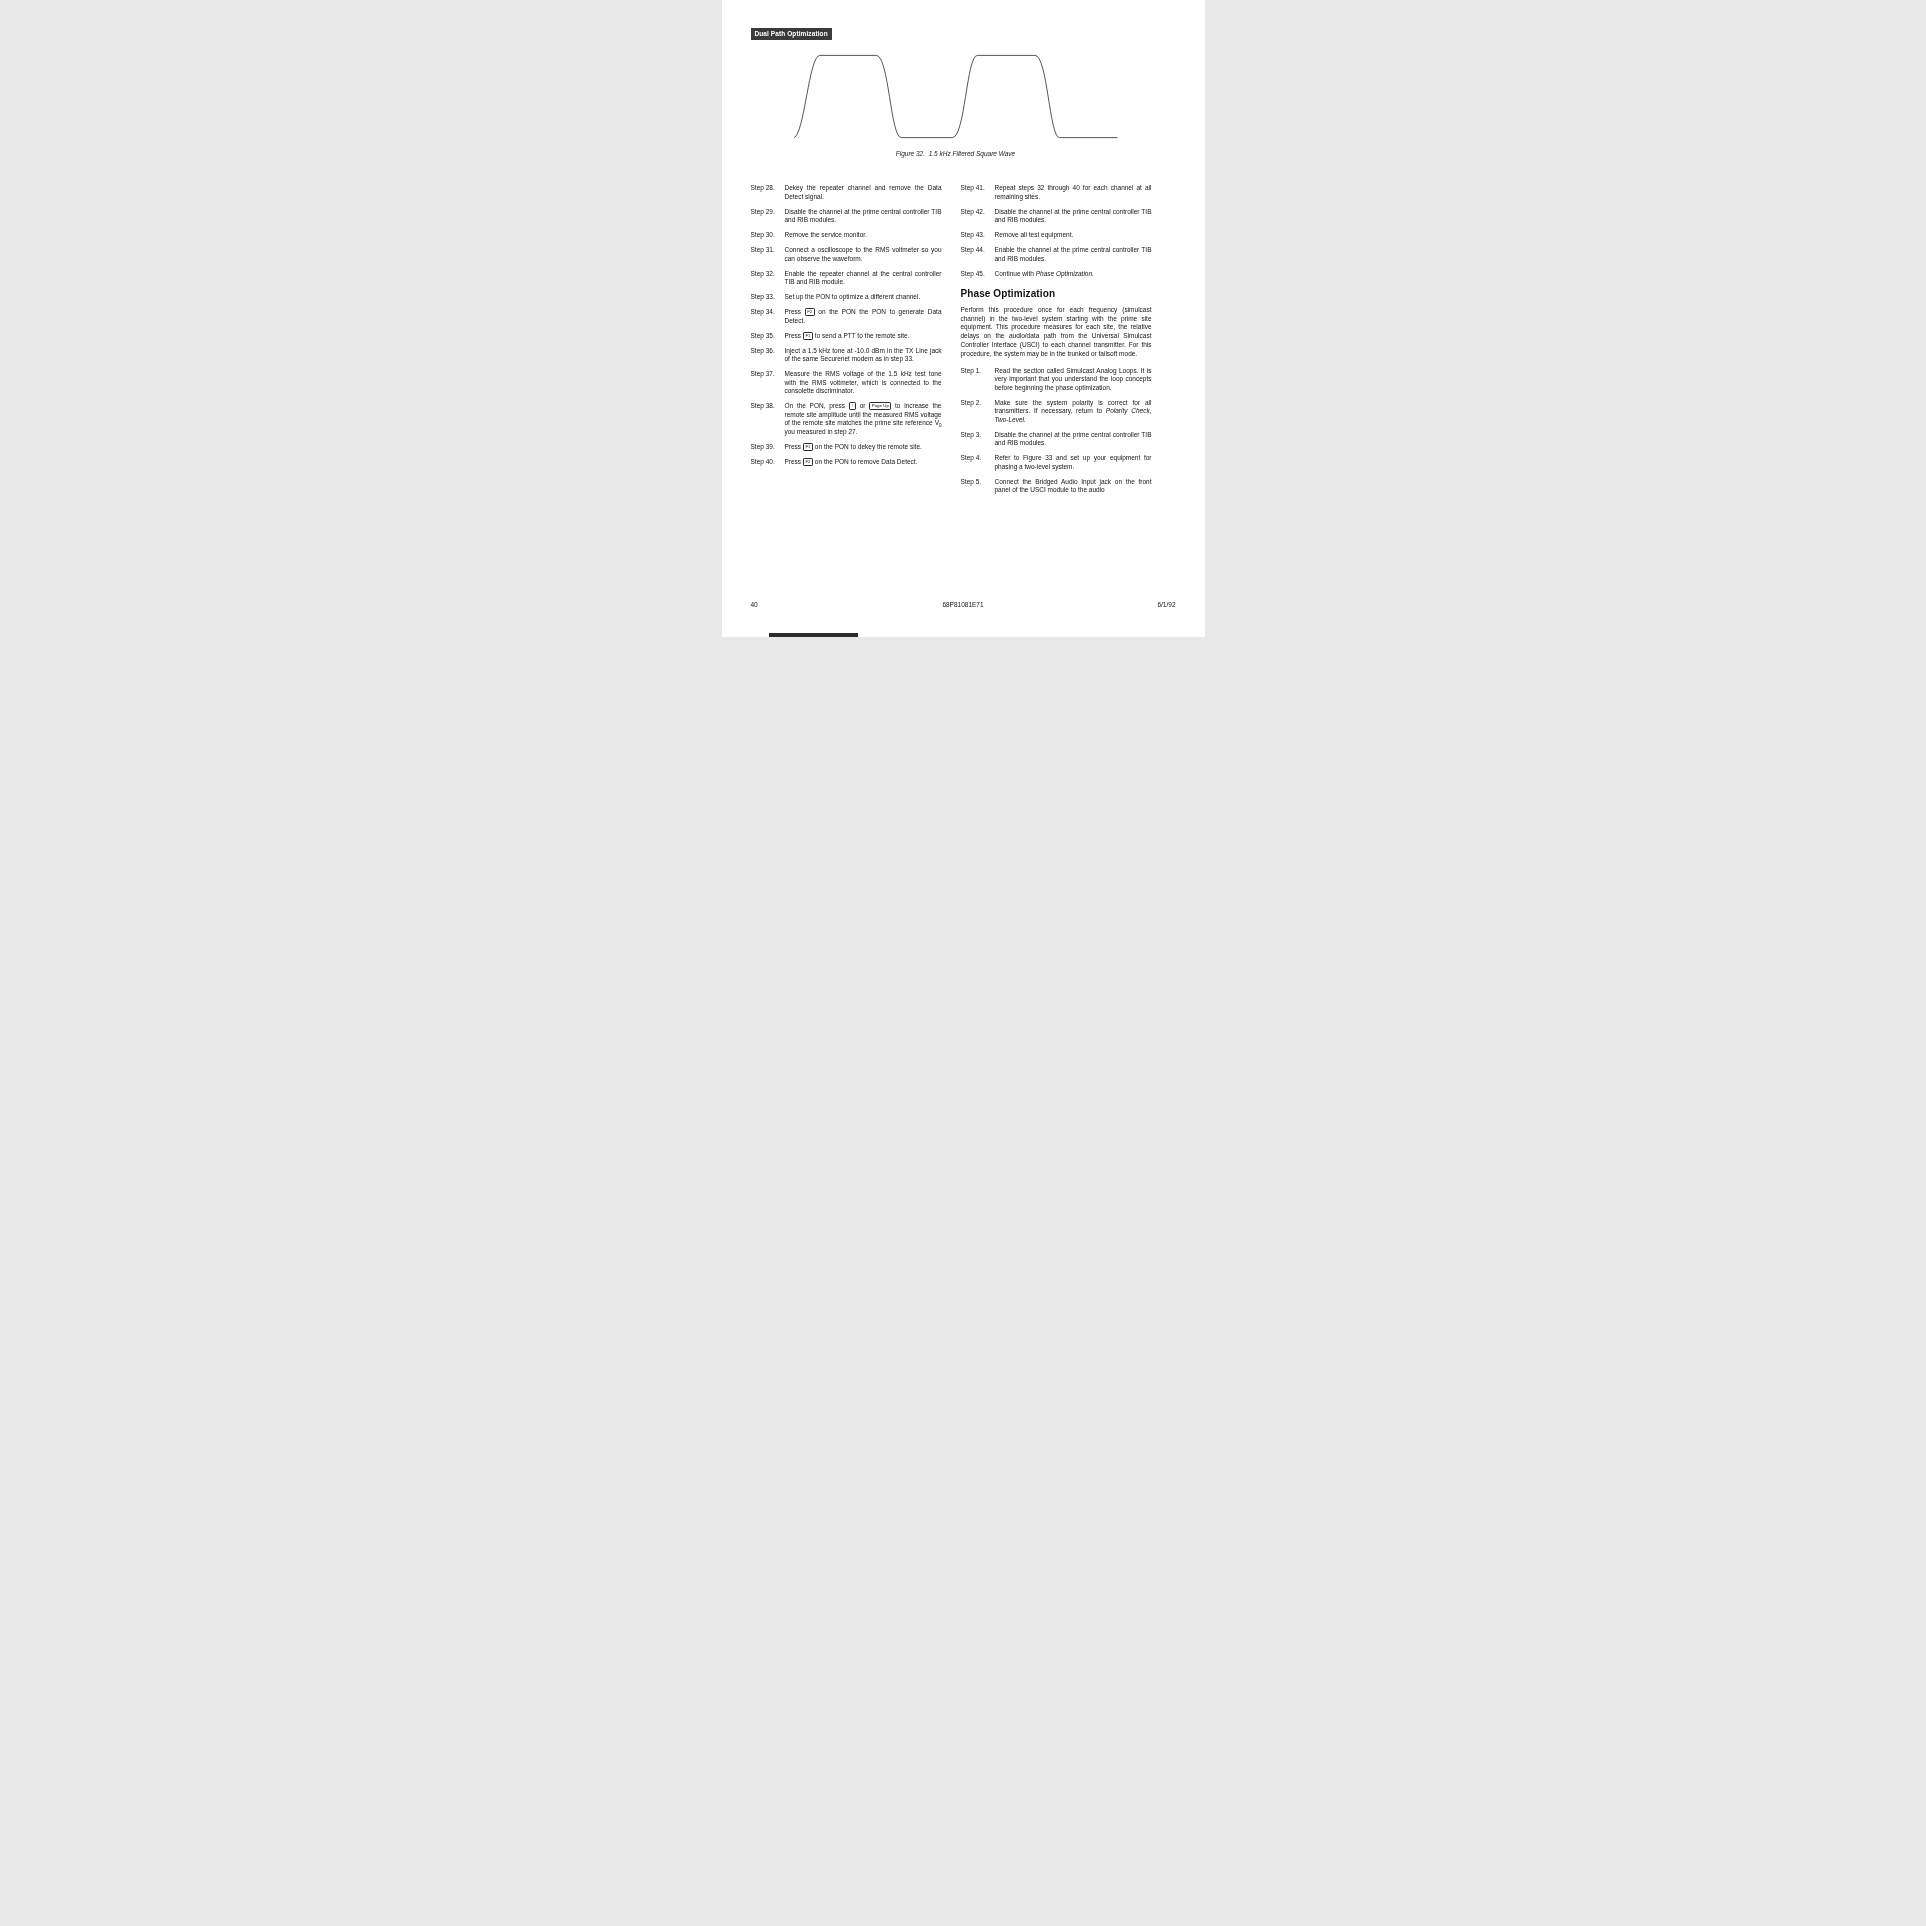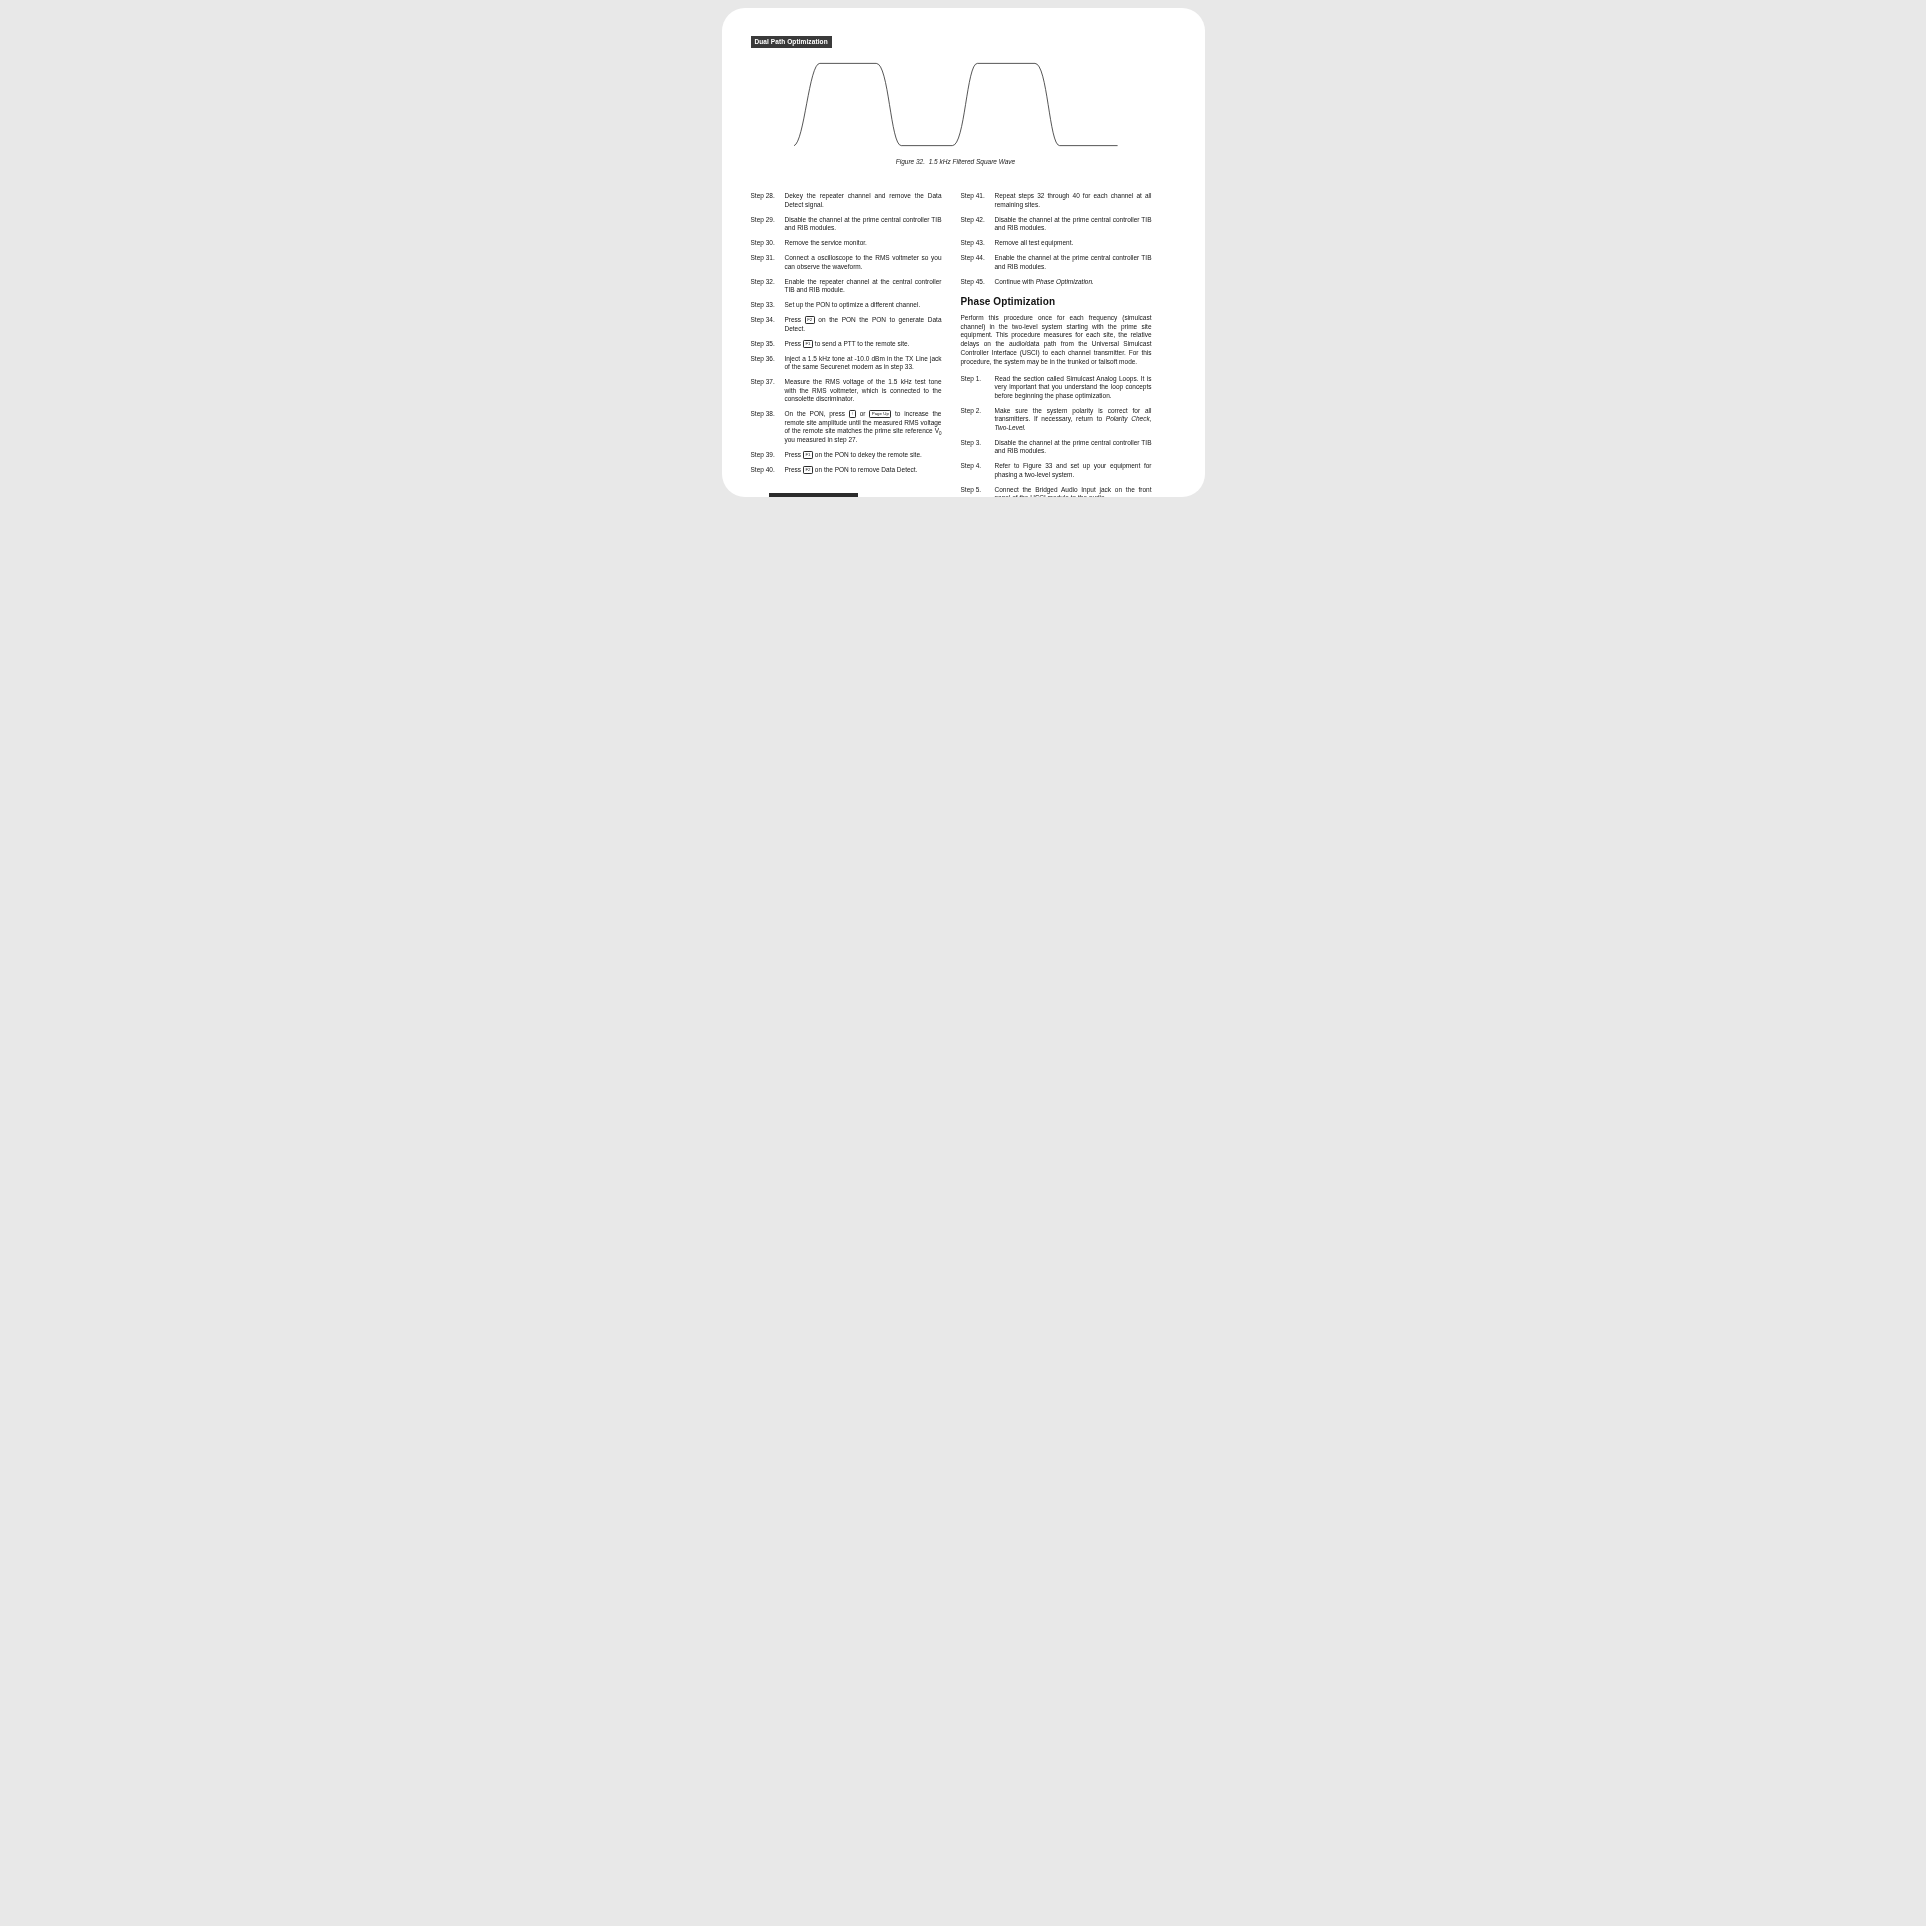--- a/index.html
+++ b/index.html
@@ -1,24 +1,23 @@
 <!DOCTYPE html>
 <html style="font-size:6.2px"><head>
 <meta charset="utf-8">
 <style>
   html,body { margin:0; padding:0; background:#e8e8e8; }
   .page {
     position:relative;
-    width:483px; height:489px;
-    margin:8px auto;
+    width:483px; height:637px;
+    margin:0 auto;
     background:#ffffff;
     font-family:"Liberation Sans", sans-serif;
     color:#141414;
     overflow:hidden;
-    border-radius:23px;
   }
   .badge {
     position:absolute; left:29px; top:28px;
     background:#3a3a3a; color:#ffffff;
     font-size:6.5px; font-weight:bold;
     padding:2.3px 4.2px 2.7px 3.9px;
     letter-spacing:0.1px;
   }
   .figure { position:absolute; left:71px; top:50px; width:326px; margin:0; }
   .figure svg { display:block; width:326px; height:93px; }

